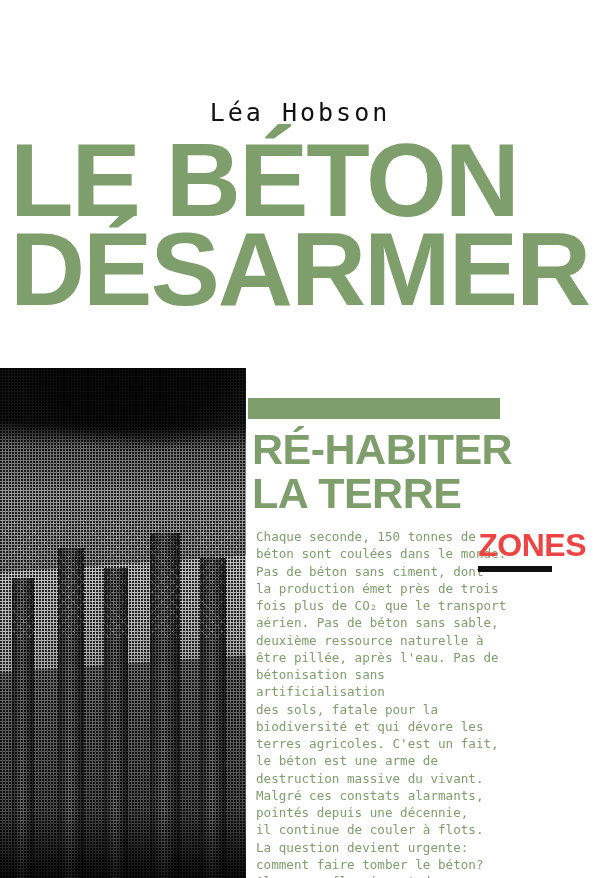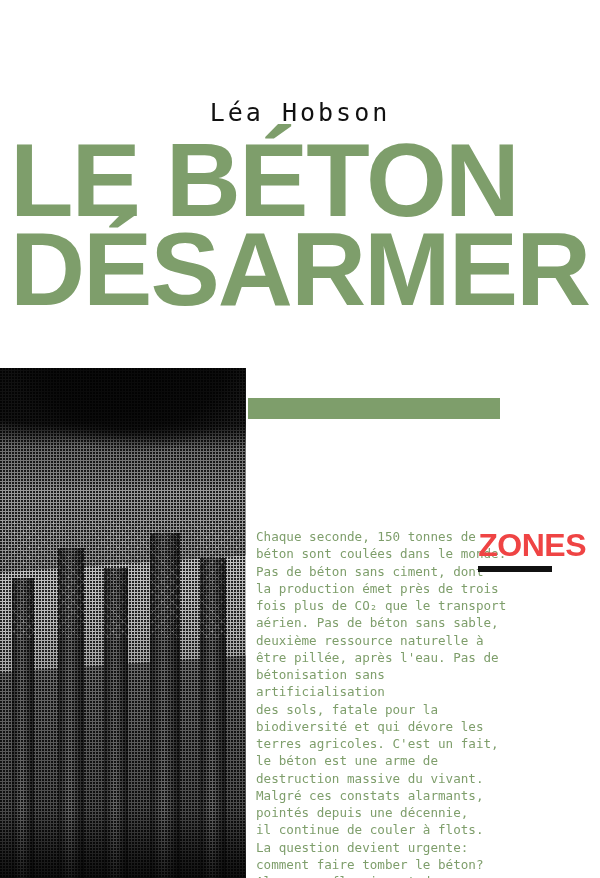--- a/index.html
+++ b/index.html
@@ -181,20 +181,24 @@
 
   <div class="author">Léa Hobson</div>
 
   <div class="title-block">
     <div class="title-line l2">LE BÉTON</div>
     <div class="title-line l1">DÉSARMER</div>
   </div>
 
   <div class="green-rule"></div>
 
+  <div class="subtitle">
+    <div>RÉ-HABITER</div>
+    <div>LA TERRE</div>
+  </div>
 
   <div class="photo">
     <div class="sky"></div>
     <div class="canopy"></div>
     <div class="ground"></div>
     <div class="road"></div>
     <div class="pillar p1"></div>
     <div class="pillar p2"></div>
     <div class="pillar p3"></div>
     <div class="pillar p4"></div>

